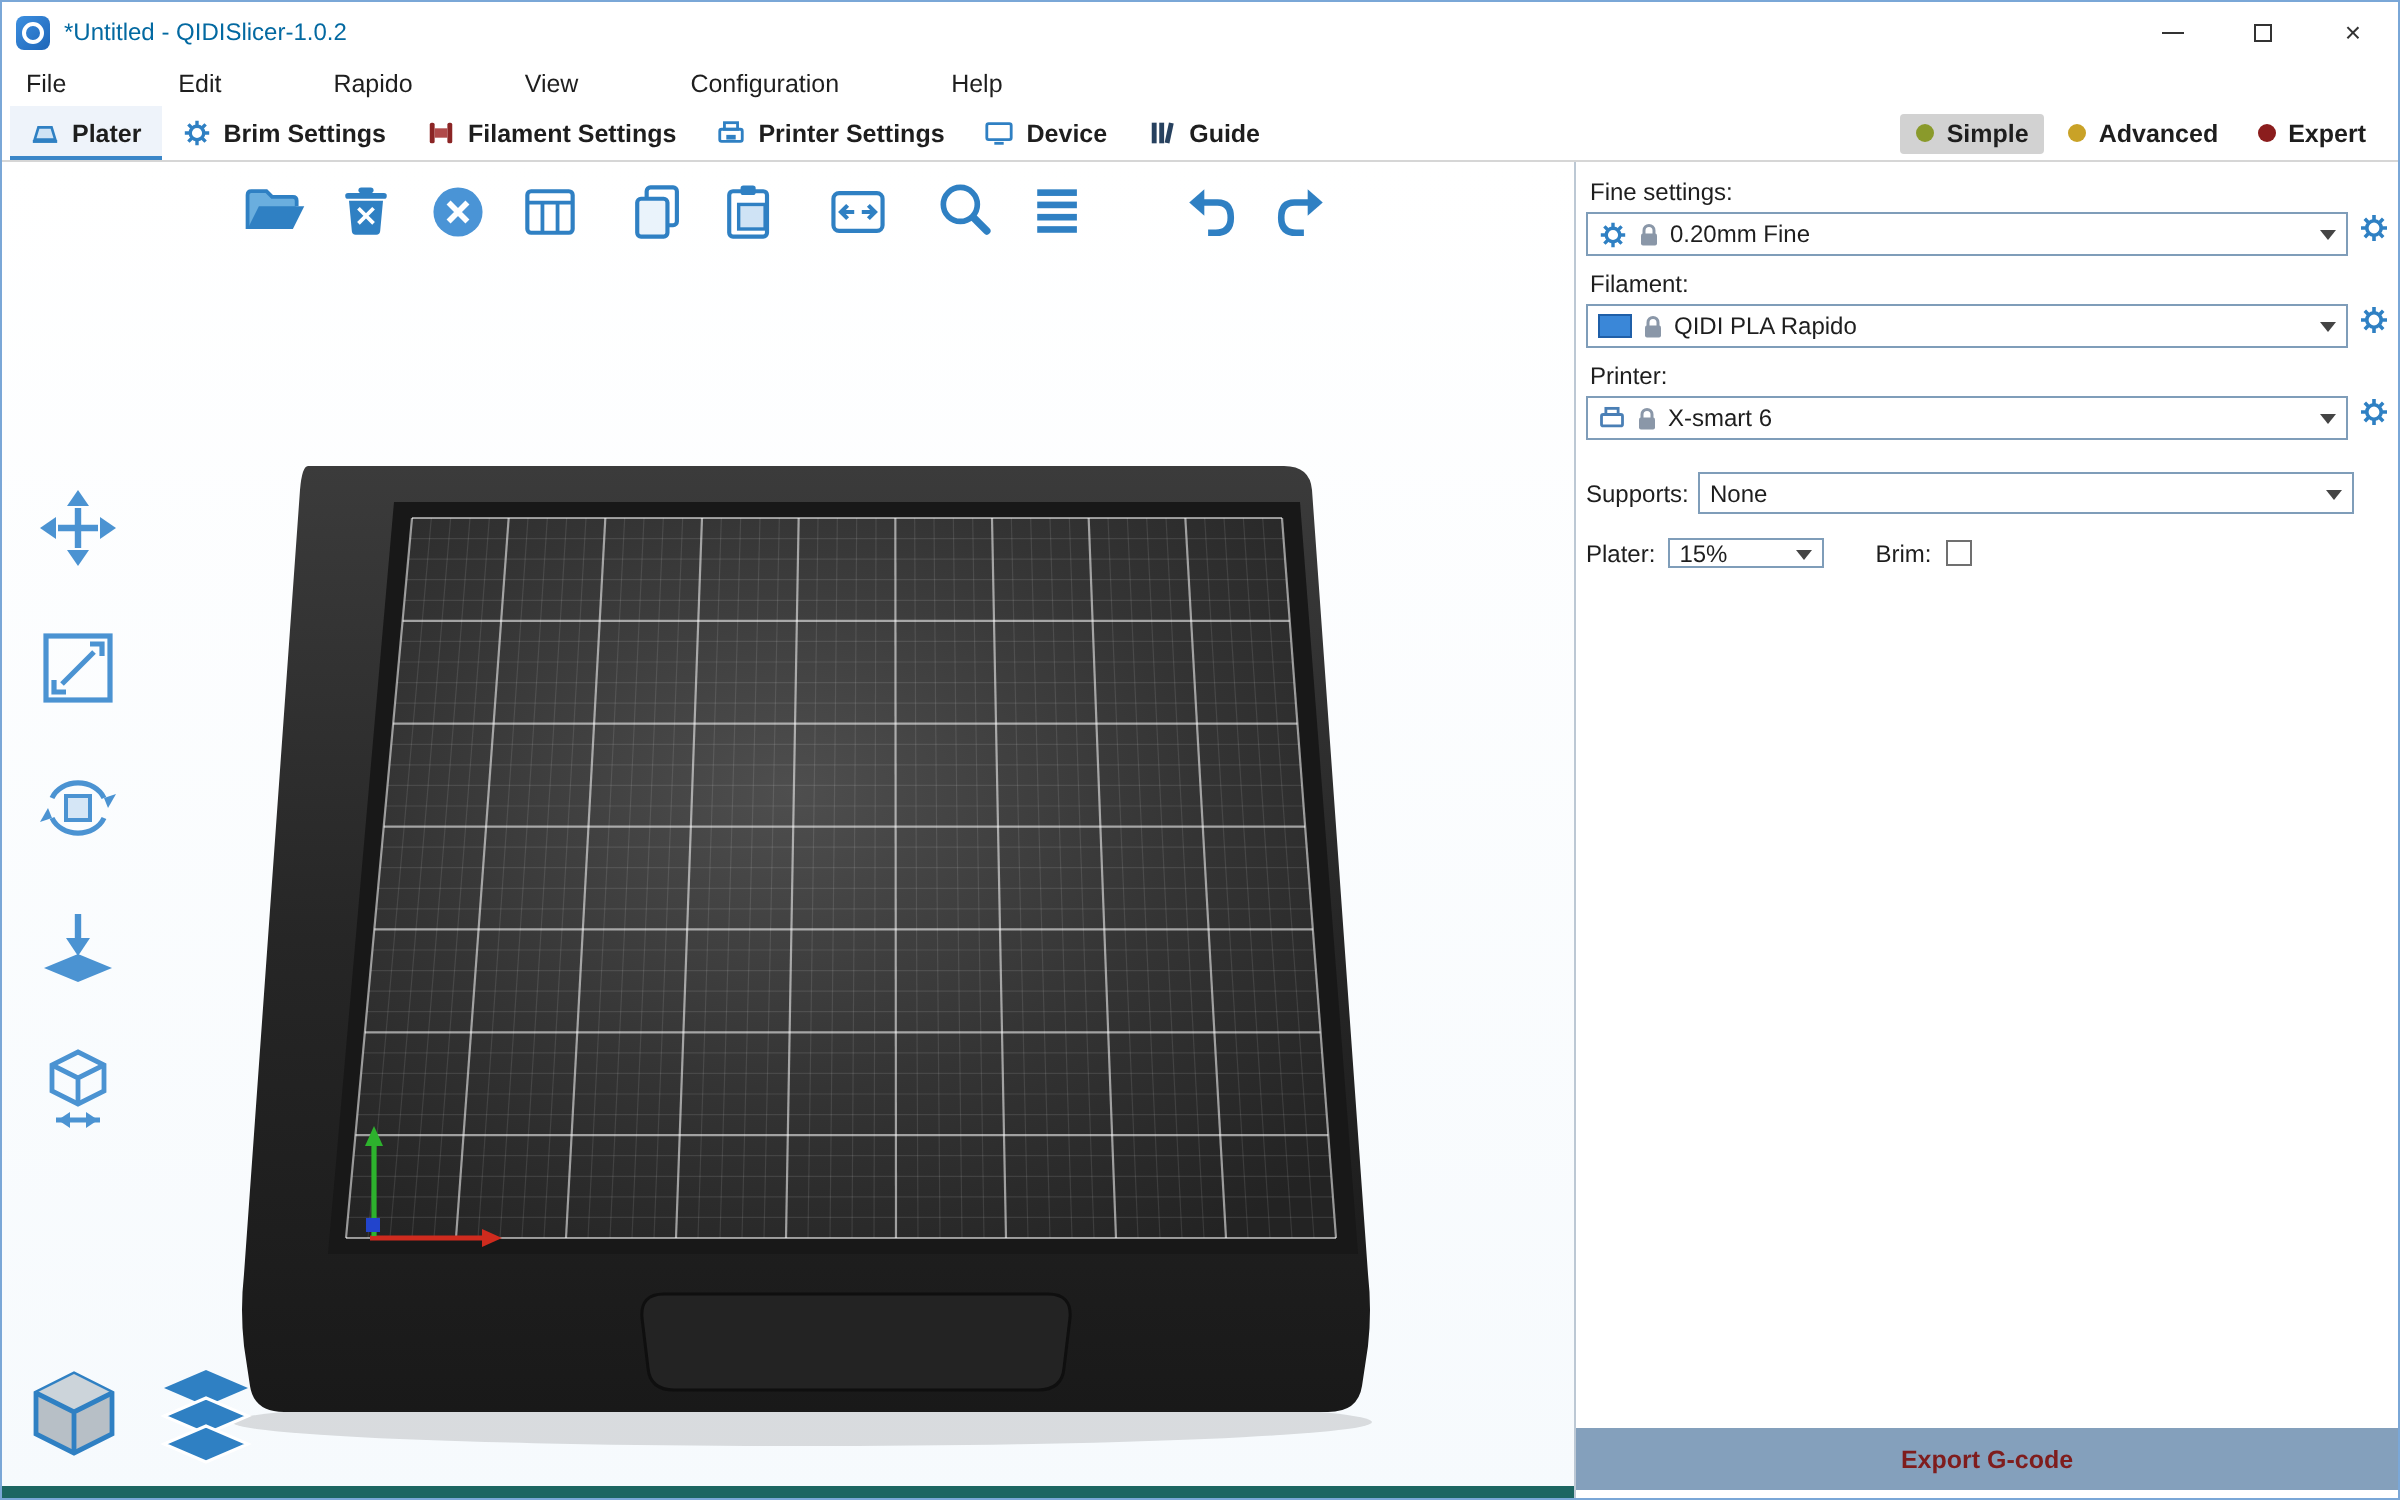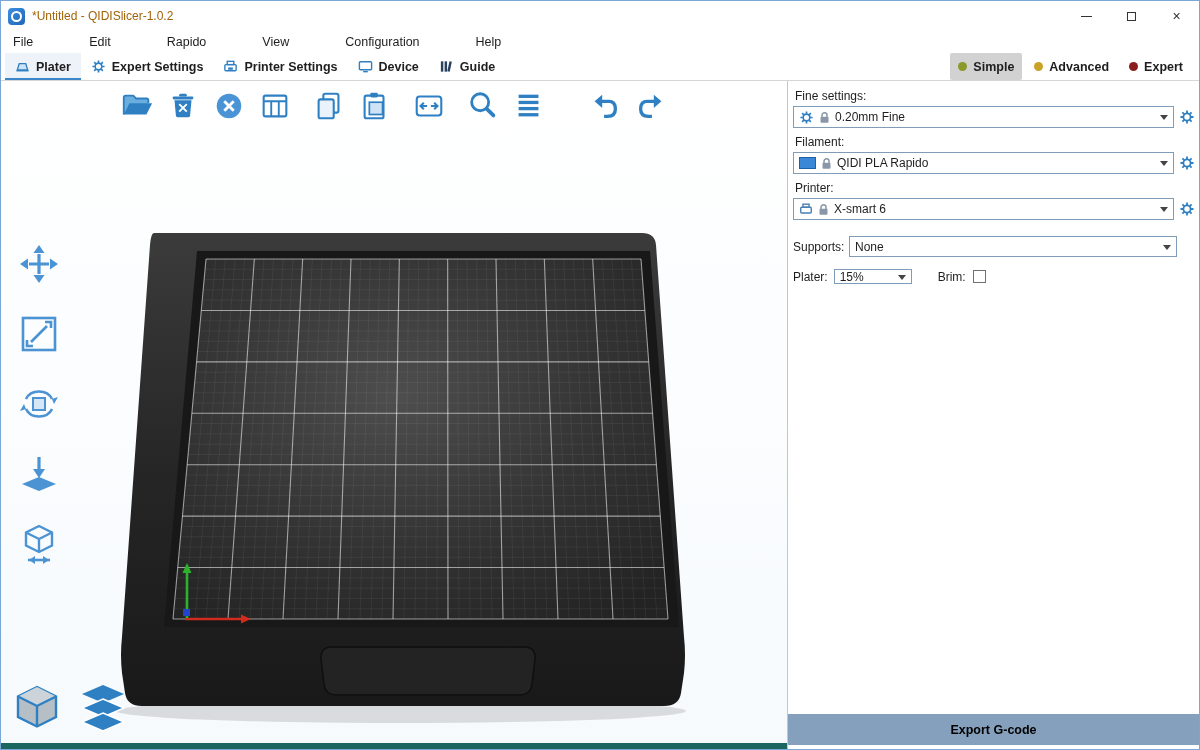--- a/index.html
+++ b/index.html
@@ -2,55 +2,55 @@
 <html><head>
 <meta charset="utf-8">
 <style>
 * { margin:0; padding:0; box-sizing:border-box; }
 html,body { width:1200px; height:750px; }
 body { font-family:"Liberation Sans","DejaVu Sans",sans-serif; font-size:12px; color:#1e1e1e; background:#fff; overflow:hidden; }
 .window { width:1200px; height:750px; border:1px solid #7aa7d7; display:flex; flex-direction:column; background:#fff; }
 .titlebar { height:30px; display:flex; align-items:center; padding-left:7px; flex:0 0 auto; }
 .app-icon { width:17px; height:17px; border-radius:4px; background:linear-gradient(135deg,#3c8fe0,#1f66b8); display:flex; align-items:center; justify-content:center; }
 .app-icon::after { content:""; width:7px; height:7px; border:2px solid #fff; border-radius:50%; }
-.title { margin-left:7px; color:#a16207; }
+.title { margin-left:7px; color:#0369a1; }
 .win-controls { margin-left:auto; display:flex; height:100%; }
 .win-btn { width:45px; display:flex; align-items:center; justify-content:center; color:#333; font-size:14px; }
 .min-glyph { width:11px; border-top:1px solid #333; display:inline-block; }
 .max-glyph { width:9px; height:9px; border:1px solid #333; display:inline-block; }
 .menubar { height:22px; display:flex; align-items:center; padding-left:4px; flex:0 0 auto; font-size:12.5px;gap:40px; }
 .menu-item { padding:0 8px; }
 .tabbar { height:28px; display:flex; align-items:stretch; border-bottom:1px solid #d6d6d6; padding-left:4px; flex:0 0 auto; }
 .tab { display:flex; align-items:center; gap:6px; padding:0 10px; font-weight:700; font-size:12.5px; }
 .tab.active { background:#eef3fa; box-shadow:inset 0 -2px 0 #3a86c8; }
-.modes { margin-left:auto; display:flex; gap:4px; padding-right:8px; }
+.modes { margin-left:auto; display:flex; align-items:center; gap:4px; padding-right:8px; }
 .mode { display:flex; align-items:center; gap:6px; padding:3px 8px; font-weight:700; font-size:12.5px; border-radius:2px; }
 .mode.selected { background:#d2d2d2; }
 .dot { width:9px; height:9px; border-radius:50%; }
 .main { flex:1; display:flex; min-height:0; }
 .viewport { width:786px; position:relative; background:linear-gradient(#ffffff,#f6fafd); overflow:hidden; flex:0 0 auto; }
 .bed-svg { position:absolute; left:0; top:0; }
 .top-toolbar { position:absolute; top:6px; left:118px; display:flex; gap:10px; align-items:center; }
 .tool-btn { width:36px; height:38px; display:flex; align-items:center; justify-content:center; }
 .gap8 { margin-left:8px; }
 .gap30 { margin-left:30px; }
 .left-toolbar { position:absolute; top:156px; left:10px; display:flex; flex-direction:column; gap:16px; }
 .side-btn { width:56px; height:54px; display:flex; align-items:center; justify-content:center; }
 .view-buttons { position:absolute; left:8px; bottom:14px; display:flex; gap:10px; }
 .view-btn { width:56px; height:56px; display:flex; align-items:center; justify-content:center; }
 .bottom-strip { position:absolute; left:0; right:0; bottom:0; height:6px; background:#1c6662; }
 .sidebar { flex:1; border-left:1px solid #bcc8d4; background:#fff; position:relative; padding:6px 4px 0 5px; }
 .s-label { margin:2px 0 3px 2px; }
-.combo-row { display:flex; align-items:center; gap:5px; margin-bottom:7px; }
+.combo-row { display:flex; gap:5px; margin-bottom:7px; }
 .combo { flex:1; height:22px; border:1px solid #7f9db9; background:#fff; display:flex; align-items:center; gap:5px; padding:0 5px; }
 .chev { margin-left:auto; width:0; height:0; border:4px solid transparent; border-top:5px solid #444; margin-top:5px; flex:0 0 auto; }
 .swatch { width:17px; height:12px; border:1px solid #1f5fa8; flex:0 0 auto; }
 .opt-row { display:flex; align-items:center; margin-top:12px; margin-bottom:2px; }
 .combo.small { flex:none; height:15px; }
-.export-btn { position:absolute; left:0; right:0; bottom:4px; height:31px; background:#84a0bc; color:#000000; font-weight:700; display:flex; align-items:center; justify-content:center; font-size:12.5px; }
+.export-btn { position:absolute; left:0; right:0; bottom:4px; height:31px; background:#84a0bc; color:#7f1d1d; font-weight:700; display:flex; align-items:center; justify-content:center; font-size:12.5px; }
 .cb { width:13px; height:13px; border:1px solid #707070; background:#fff; appearance:none; }
 </style>
 </head>
 <body>
 
 <div class="window">
 
   <div class="titlebar">
     <div class="app-icon"></div>
     <div class="title">*Untitled - QIDISlicer-1.0.2</div>
@@ -82,21 +82,29 @@
           <path d="M2.5 11.5 L4.5 5 h7 l2 6.5 z" fill="#cfe3f5" stroke="#2f80c3" stroke-width="1.4"></path>
           <path d="M1.5 12.5 h13" stroke="#2f80c3" stroke-width="1.6"></path>
         </svg>
       <span>Plater</span>
     </div>
     <div class="tab">
       <svg width="15" height="15" viewBox="0 0 16 16">
           <path d="M8 1.5 V4 M8 12 V14.5 M1.5 8 H4 M12 8 H14.5 M3.4 3.4 L5.2 5.2 M10.8 10.8 L12.6 12.6 M12.6 3.4 L10.8 5.2 M5.2 10.8 L3.4 12.6" stroke="#2f80c3" stroke-width="1.8"></path>
           <circle cx="8" cy="8" r="3.6" fill="none" stroke="#2f80c3" stroke-width="1.8"></circle>
         </svg>
-      <span>Expert Settings</span>
+      <span>Brim Settings</span>
+    </div>
+    <div class="tab">
+      <svg width="15" height="15" viewBox="0 0 16 16">
+          <rect x="2" y="2.5" width="2.6" height="11" rx="1" fill="#8b2525"></rect>
+          <rect x="11.4" y="2.5" width="2.6" height="11" rx="1" fill="#8b2525"></rect>
+          <rect x="4.6" y="5.5" width="6.8" height="5" fill="#b04a4a"></rect>
+        </svg>
+      <span>Filament Settings</span>
     </div>
     <div class="tab">
       <svg width="15" height="15" viewBox="0 0 16 16">
           <rect x="2" y="6" width="12" height="6.5" rx="1" fill="none" stroke="#2f80c3" stroke-width="1.5"></rect>
           <rect x="4.5" y="2.5" width="7" height="3.5" fill="none" stroke="#2f80c3" stroke-width="1.5"></rect>
           <rect x="5.5" y="9" width="5" height="2.5" fill="#2f80c3"></rect>
         </svg>
       <span>Printer Settings</span>
     </div>
     <div class="tab">

